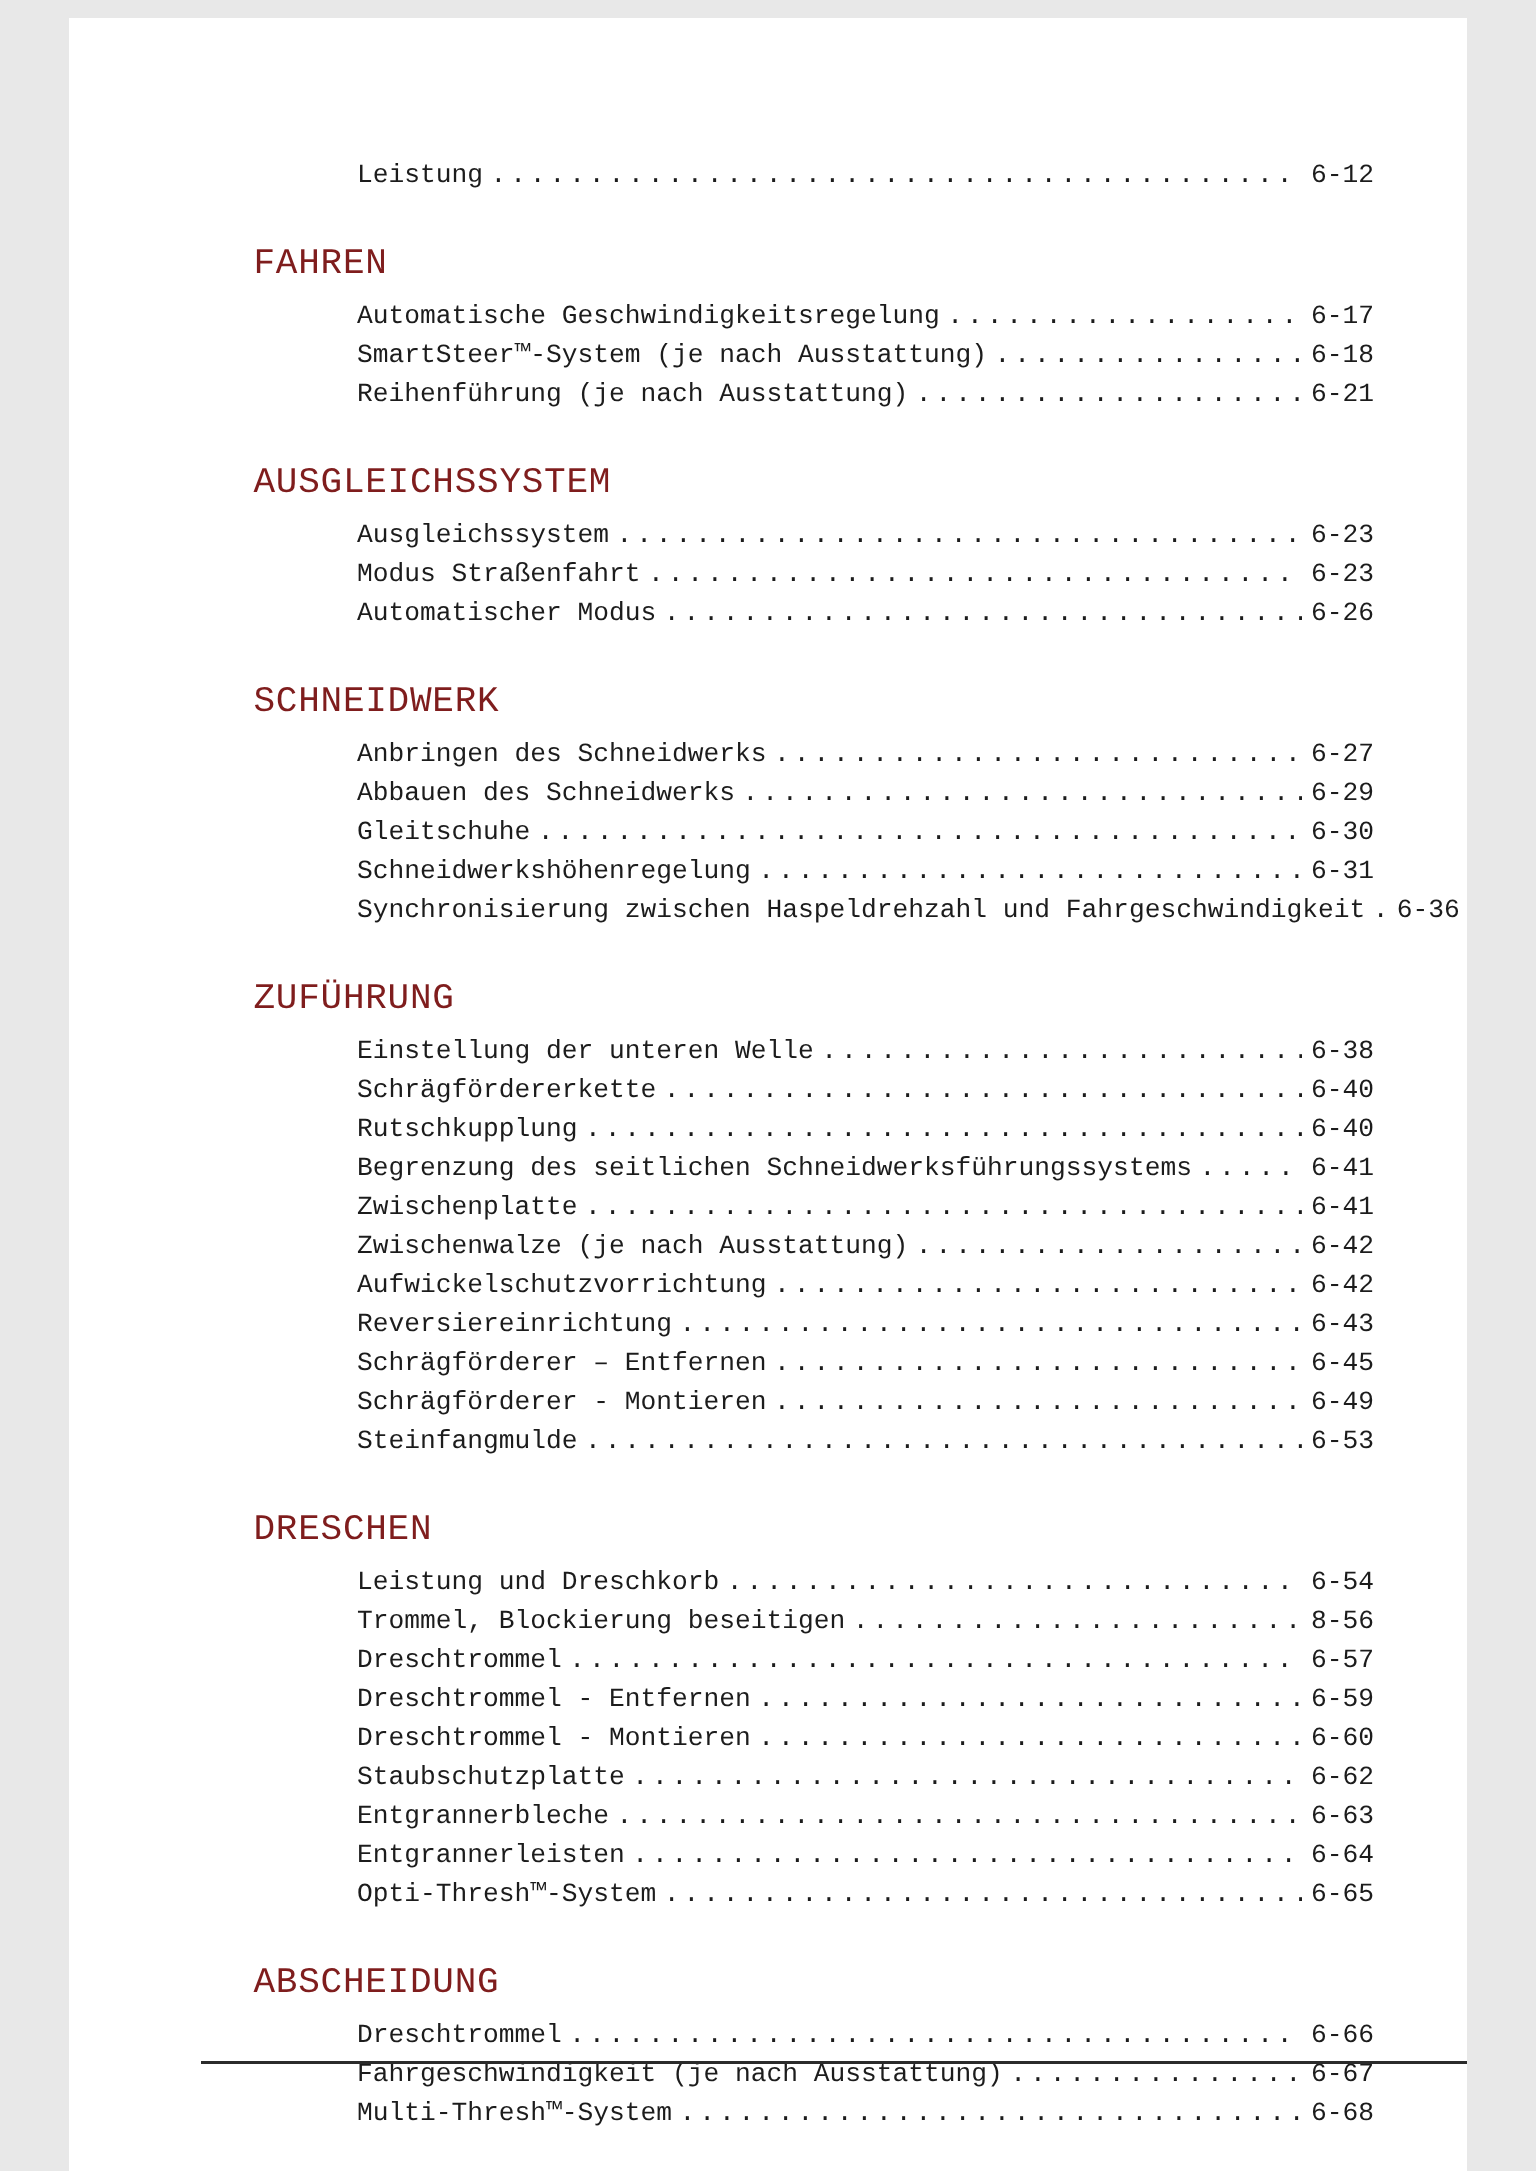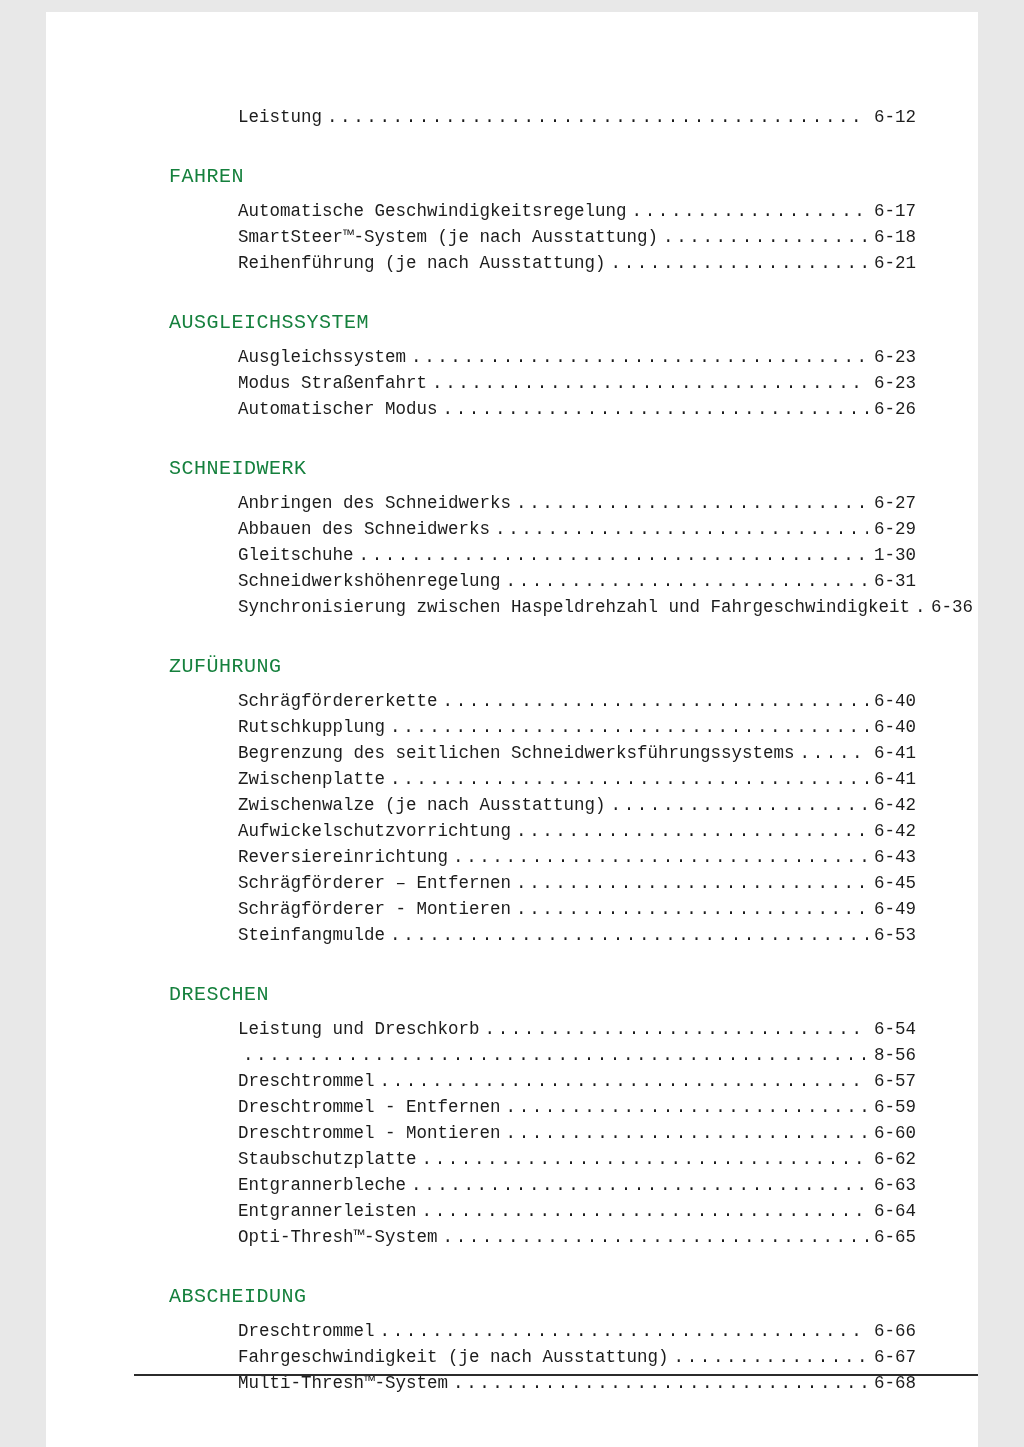--- a/index.html
+++ b/index.html
@@ -21,25 +21,25 @@
     position: absolute;
     top: 92px;
     left: 123px;
     right: 62px;
   }
   .toc-section {
     margin-top: 33px;
   }
   .toc-heading {
     margin: 0 0 7px 0;
-    font-size: 20px;
+    font-size: 24px;
     line-height: 28px;
     font-weight: 400;
     letter-spacing: 0.5px;
-    color: #15803d;
+    color: #7f1d1d;
   }
   .toc-row {
     display: flex;
     align-items: baseline;
     padding-left: 69px;
     font-size: 17.5px;
     line-height: 26px;
     white-space: nowrap;
   }
   .toc-label {
@@ -126,36 +126,41 @@
           <span class="toc-page">6-27</span>
         </div>
         <div class="toc-row">
           <span class="toc-label">Abbauen des Schneidwerks</span>
           <span class="toc-dots"></span>
           <span class="toc-page">6-29</span>
         </div>
         <div class="toc-row">
           <span class="toc-label">Gleitschuhe</span>
           <span class="toc-dots"></span>
-          <span class="toc-page">1-30</span>
+          <span class="toc-page">6-30</span>
         </div>
         <div class="toc-row">
           <span class="toc-label">Schneidwerkshöhenregelung</span>
           <span class="toc-dots"></span>
           <span class="toc-page">6-31</span>
         </div>
         <div class="toc-row">
           <span class="toc-label">Synchronisierung zwischen Haspeldrehzahl und Fahrgeschwindigkeit</span>
           <span class="toc-dots"></span>
           <span class="toc-page">6-36</span>
         </div>
       </section>
       <section class="toc-section">
         <h2 class="toc-heading">ZUFÜHRUNG</h2>
         <div class="toc-row">
+          <span class="toc-label">Einstellung der unteren Welle</span>
+          <span class="toc-dots"></span>
+          <span class="toc-page">6-38</span>
+        </div>
+        <div class="toc-row">
           <span class="toc-label">Schrägfördererkette</span>
           <span class="toc-dots"></span>
           <span class="toc-page">6-40</span>
         </div>
         <div class="toc-row">
           <span class="toc-label">Rutschkupplung</span>
           <span class="toc-dots"></span>
           <span class="toc-page">6-40</span>
         </div>
         <div class="toc-row">
@@ -200,20 +205,21 @@
         </div>
       </section>
       <section class="toc-section">
         <h2 class="toc-heading">DRESCHEN</h2>
         <div class="toc-row">
           <span class="toc-label">Leistung und Dreschkorb</span>
           <span class="toc-dots"></span>
           <span class="toc-page">6-54</span>
         </div>
         <div class="toc-row">
+          <span class="toc-label">Trommel, Blockierung beseitigen</span>
           <span class="toc-dots"></span>
           <span class="toc-page">8-56</span>
         </div>
         <div class="toc-row">
           <span class="toc-label">Dreschtrommel</span>
           <span class="toc-dots"></span>
           <span class="toc-page">6-57</span>
         </div>
         <div class="toc-row">
           <span class="toc-label">Dreschtrommel - Entfernen</span>

